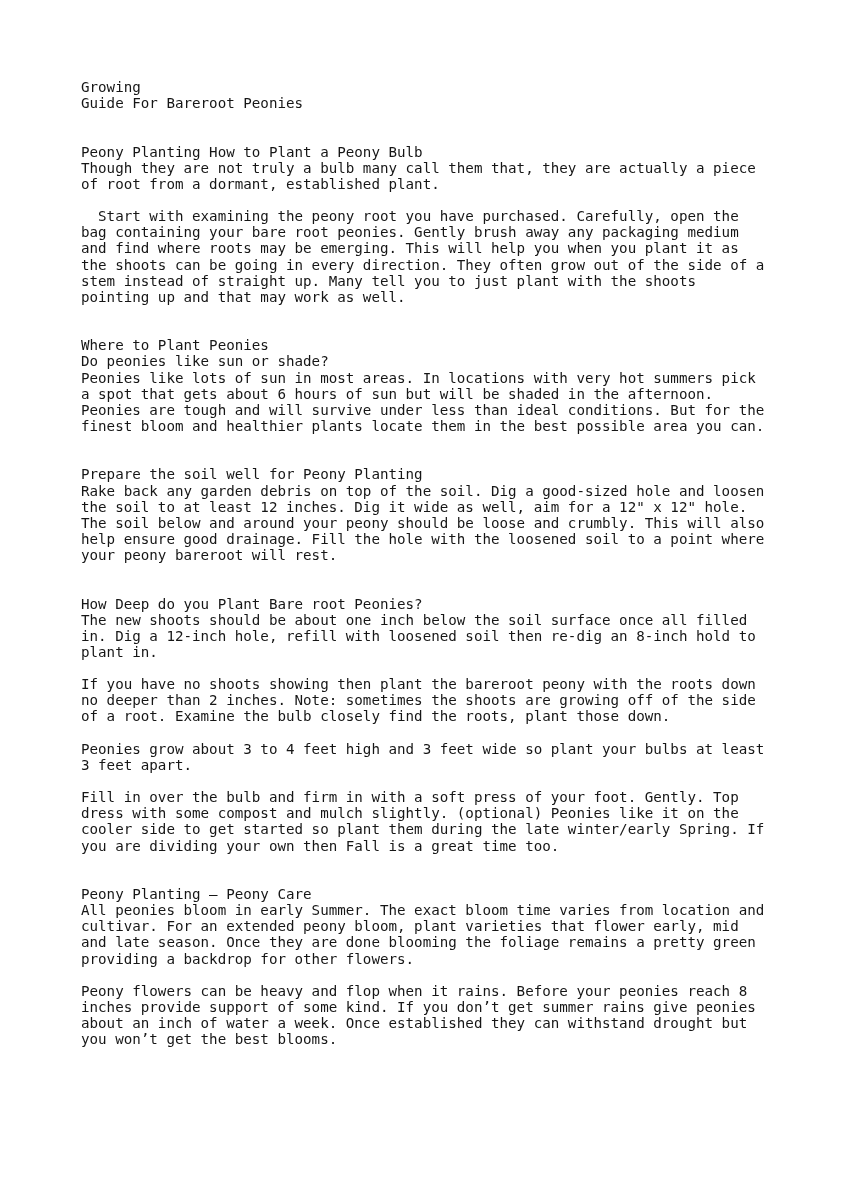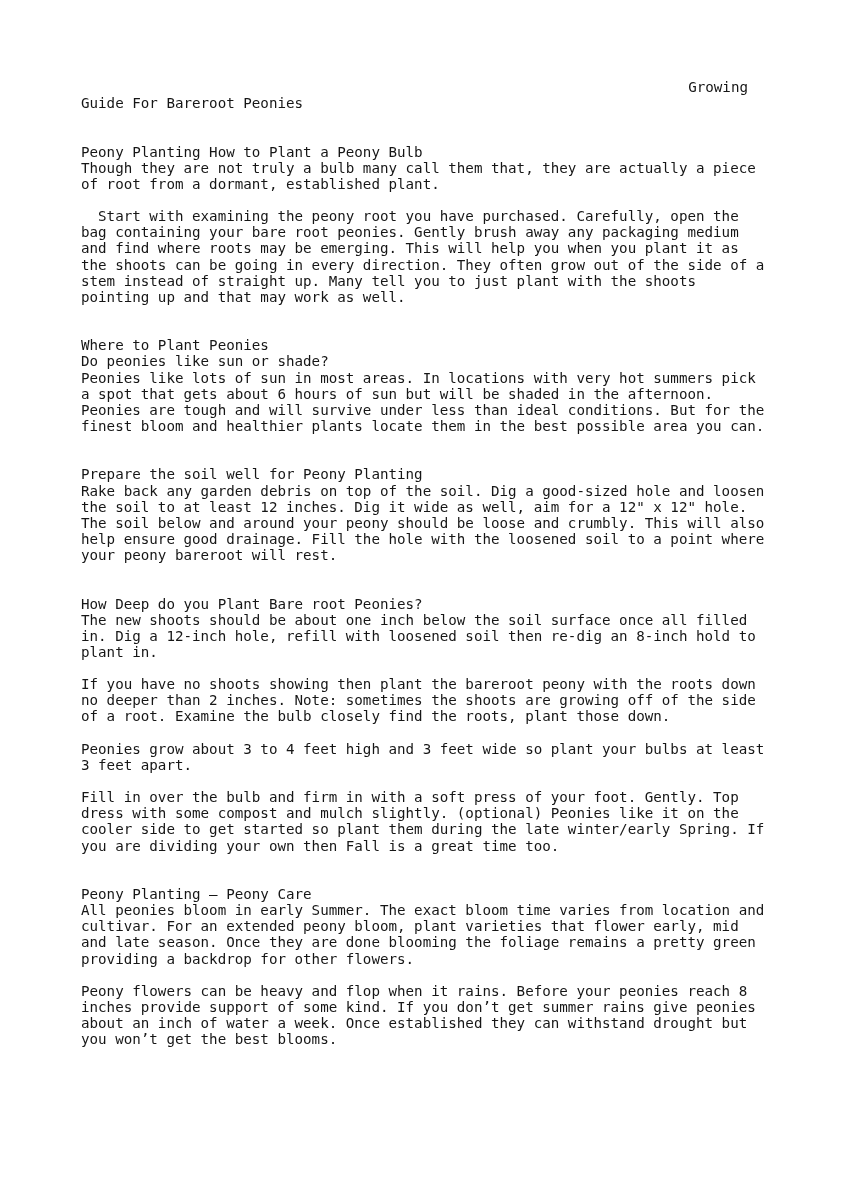--- a/index.html
+++ b/index.html
@@ -33,21 +33,20 @@
     color: #161616;
     white-space: pre;
     letter-spacing: 0;
   }
   .line {
     height: 16.15px;
     white-space: pre;
   }
   .line.right {
     width: 667px;
-    text-align: right;
   }
 </style>
 </head>
 <body style="background: rgb(255, 255, 255);">
 
 <div class="page">
   <div class="doc" style="color: rgb(22, 22, 22);"><div class="line right">Growing</div><div class="line">Guide For Bareroot Peonies</div><div class="line"></div><div class="line"></div><div class="line">Peony Planting How to Plant a Peony Bulb</div><div class="line">Though they are not truly a bulb many call them that, they are actually a piece</div><div class="line">of root from a dormant, established plant.</div><div class="line"></div><div class="line">  Start with examining the peony root you have purchased. Carefully, open the</div><div class="line">bag containing your bare root peonies. Gently brush away any packaging medium</div><div class="line">and find where roots may be emerging. This will help you when you plant it as</div><div class="line">the shoots can be going in every direction. They often grow out of the side of a</div><div class="line">stem instead of straight up. Many tell you to just plant with the shoots</div><div class="line">pointing up and that may work as well.</div><div class="line"></div><div class="line"></div><div class="line">Where to Plant Peonies</div><div class="line">Do peonies like sun or shade?</div><div class="line">Peonies like lots of sun in most areas. In locations with very hot summers pick</div><div class="line">a spot that gets about 6 hours of sun but will be shaded in the afternoon.</div><div class="line">Peonies are tough and will survive under less than ideal conditions. But for the</div><div class="line">finest bloom and healthier plants locate them in the best possible area you can.</div><div class="line"></div><div class="line"></div><div class="line">Prepare the soil well for Peony Planting</div><div class="line">Rake back any garden debris on top of the soil. Dig a good-sized hole and loosen</div><div class="line">the soil to at least 12 inches. Dig it wide as well, aim for a 12" x 12" hole.</div><div class="line">The soil below and around your peony should be loose and crumbly. This will also</div><div class="line">help ensure good drainage. Fill the hole with the loosened soil to a point where</div><div class="line">your peony bareroot will rest.</div><div class="line"></div><div class="line"></div><div class="line">How Deep do you Plant Bare root Peonies?</div><div class="line">The new shoots should be about one inch below the soil surface once all filled</div><div class="line">in. Dig a 12-inch hole, refill with loosened soil then re-dig an 8-inch hold to</div><div class="line">plant in.</div><div class="line"></div><div class="line">If you have no shoots showing then plant the bareroot peony with the roots down</div><div class="line">no deeper than 2 inches. Note: sometimes the shoots are growing off of the side</div><div class="line">of a root. Examine the bulb closely find the roots, plant those down.</div><div class="line"></div><div class="line">Peonies grow about 3 to 4 feet high and 3 feet wide so plant your bulbs at least</div><div class="line">3 feet apart.</div><div class="line"></div><div class="line">Fill in over the bulb and firm in with a soft press of your foot. Gently. Top</div><div class="line">dress with some compost and mulch slightly. (optional) Peonies like it on the</div><div class="line">cooler side to get started so plant them during the late winter/early Spring. If</div><div class="line">you are dividing your own then Fall is a great time too.</div><div class="line"></div><div class="line"></div><div class="line">Peony Planting – Peony Care</div><div class="line">All peonies bloom in early Summer. The exact bloom time varies from location and</div><div class="line">cultivar. For an extended peony bloom, plant varieties that flower early, mid</div><div class="line">and late season. Once they are done blooming the foliage remains a pretty green</div><div class="line">providing a backdrop for other flowers.</div><div class="line"></div><div class="line">Peony flowers can be heavy and flop when it rains. Before your peonies reach 8</div><div class="line">inches provide support of some kind. If you don’t get summer rains give peonies</div><div class="line">about an inch of water a week. Once established they can withstand drought but</div><div class="line">you won’t get the best blooms.</div></div>
 </div>
 
 </body></html>

